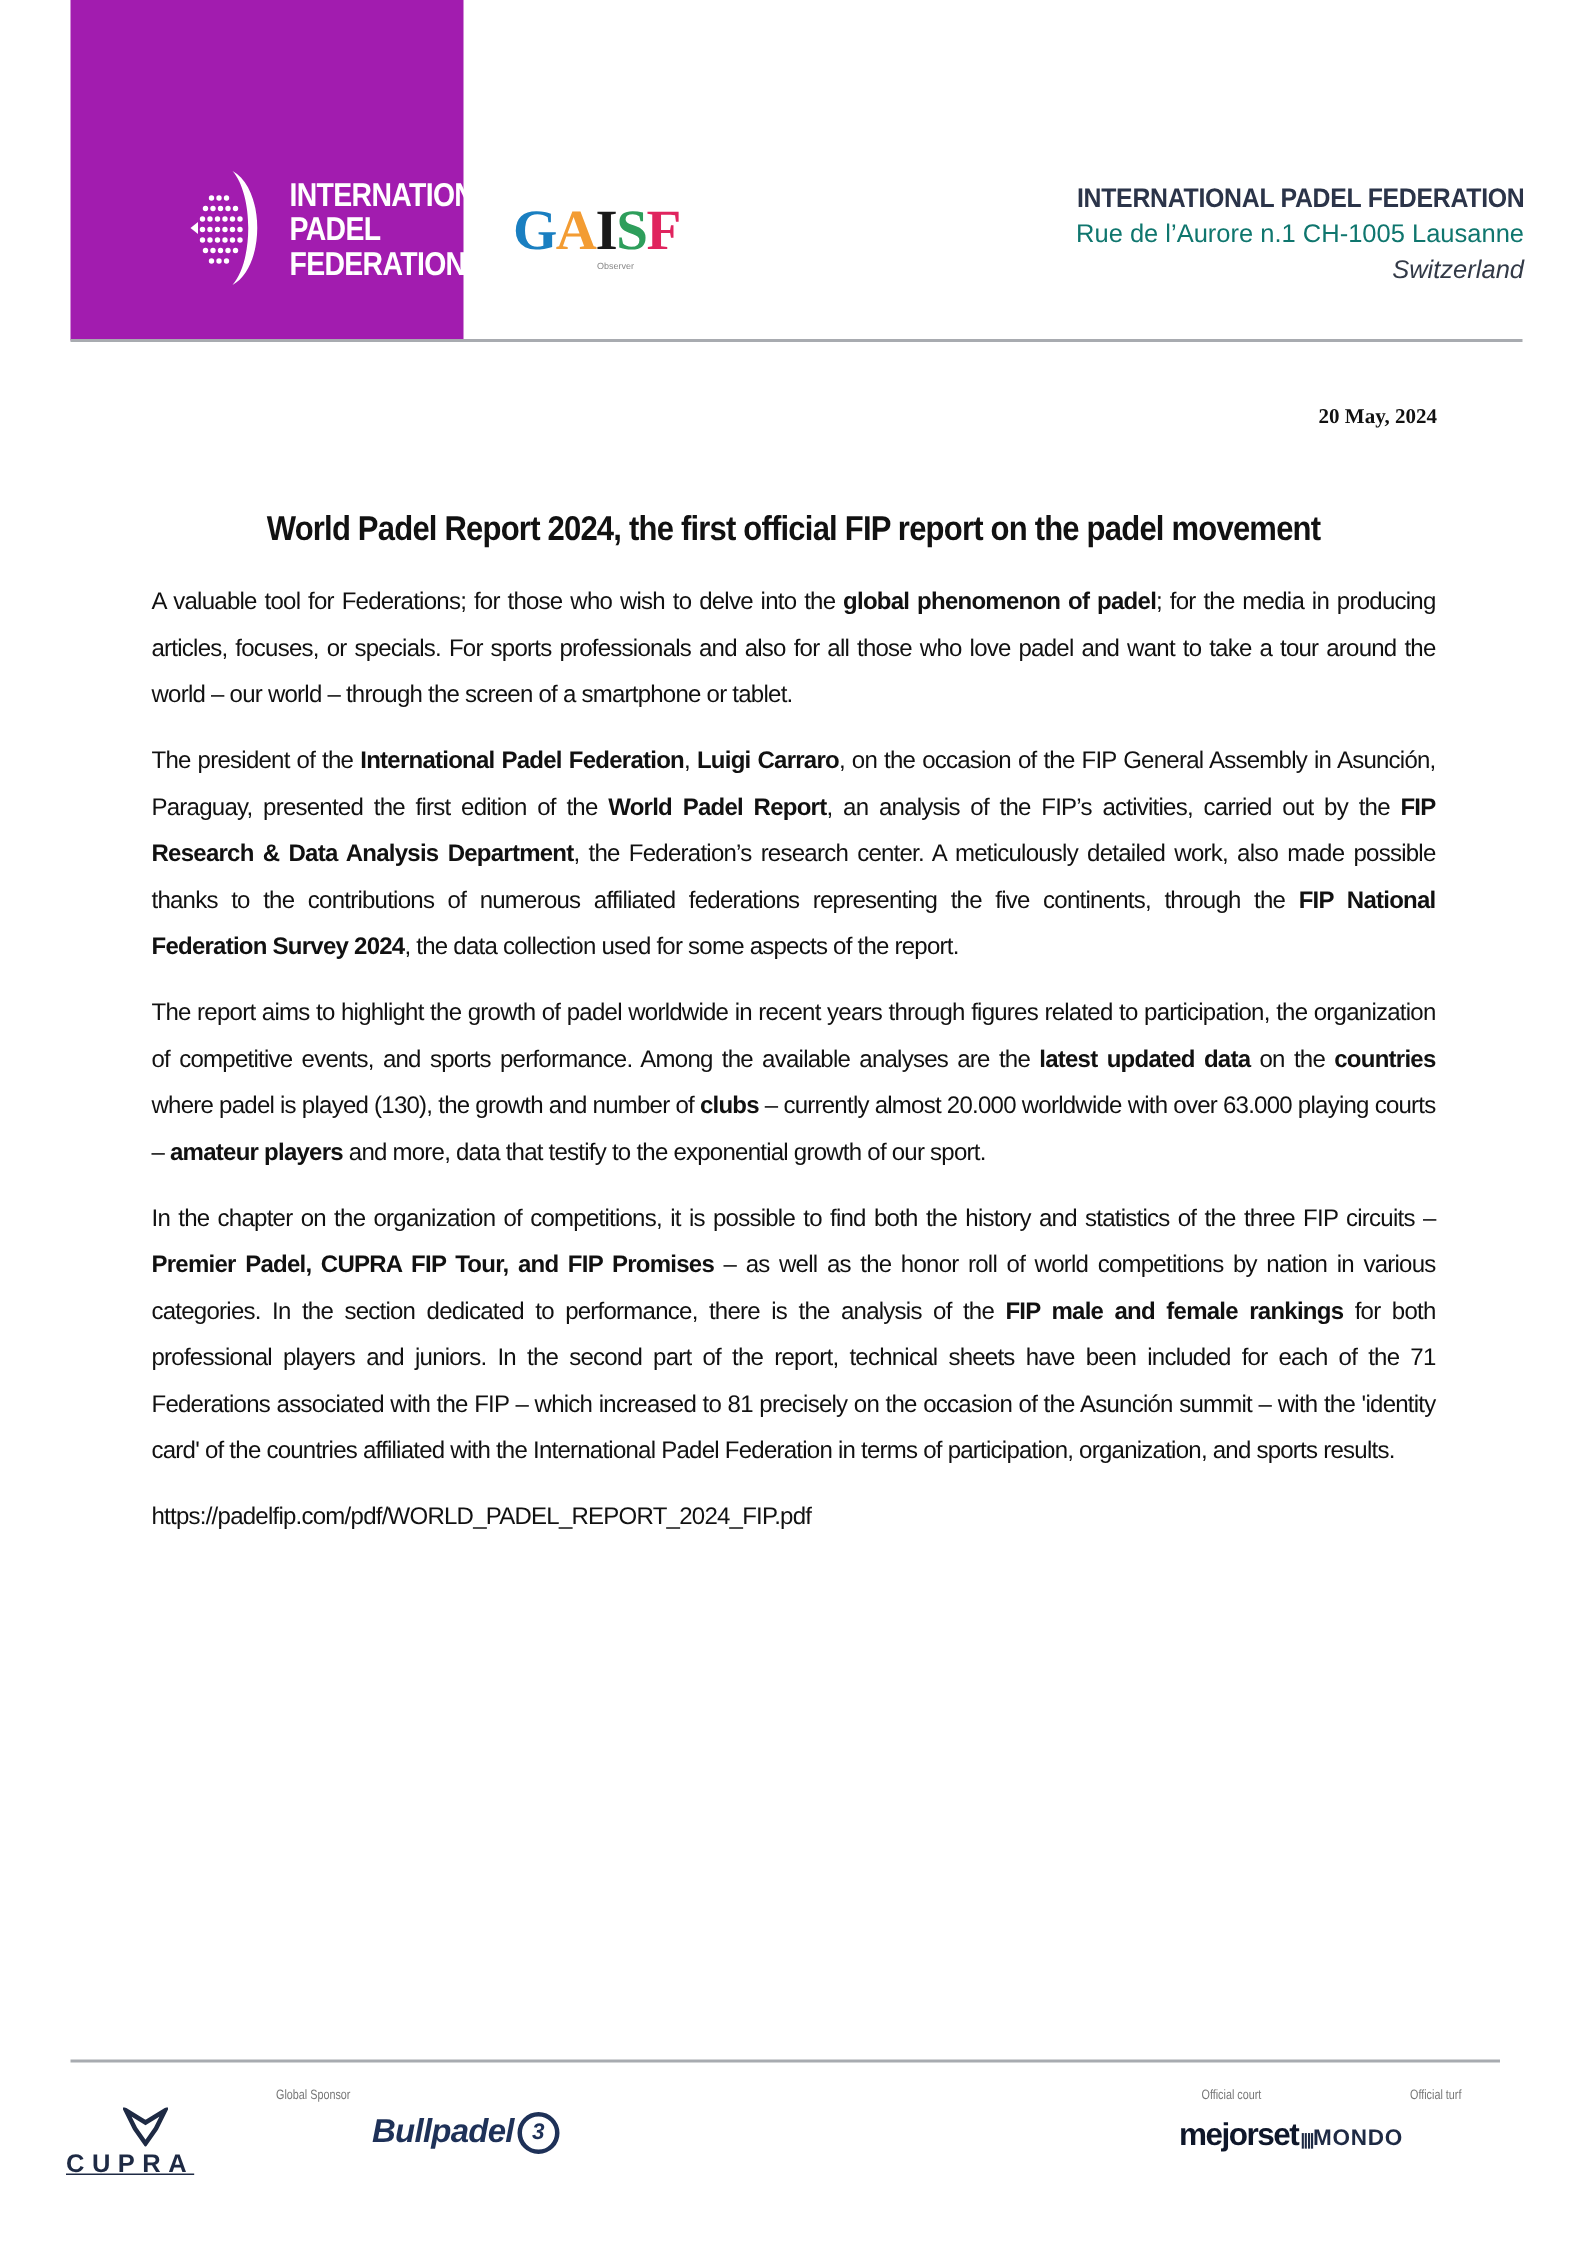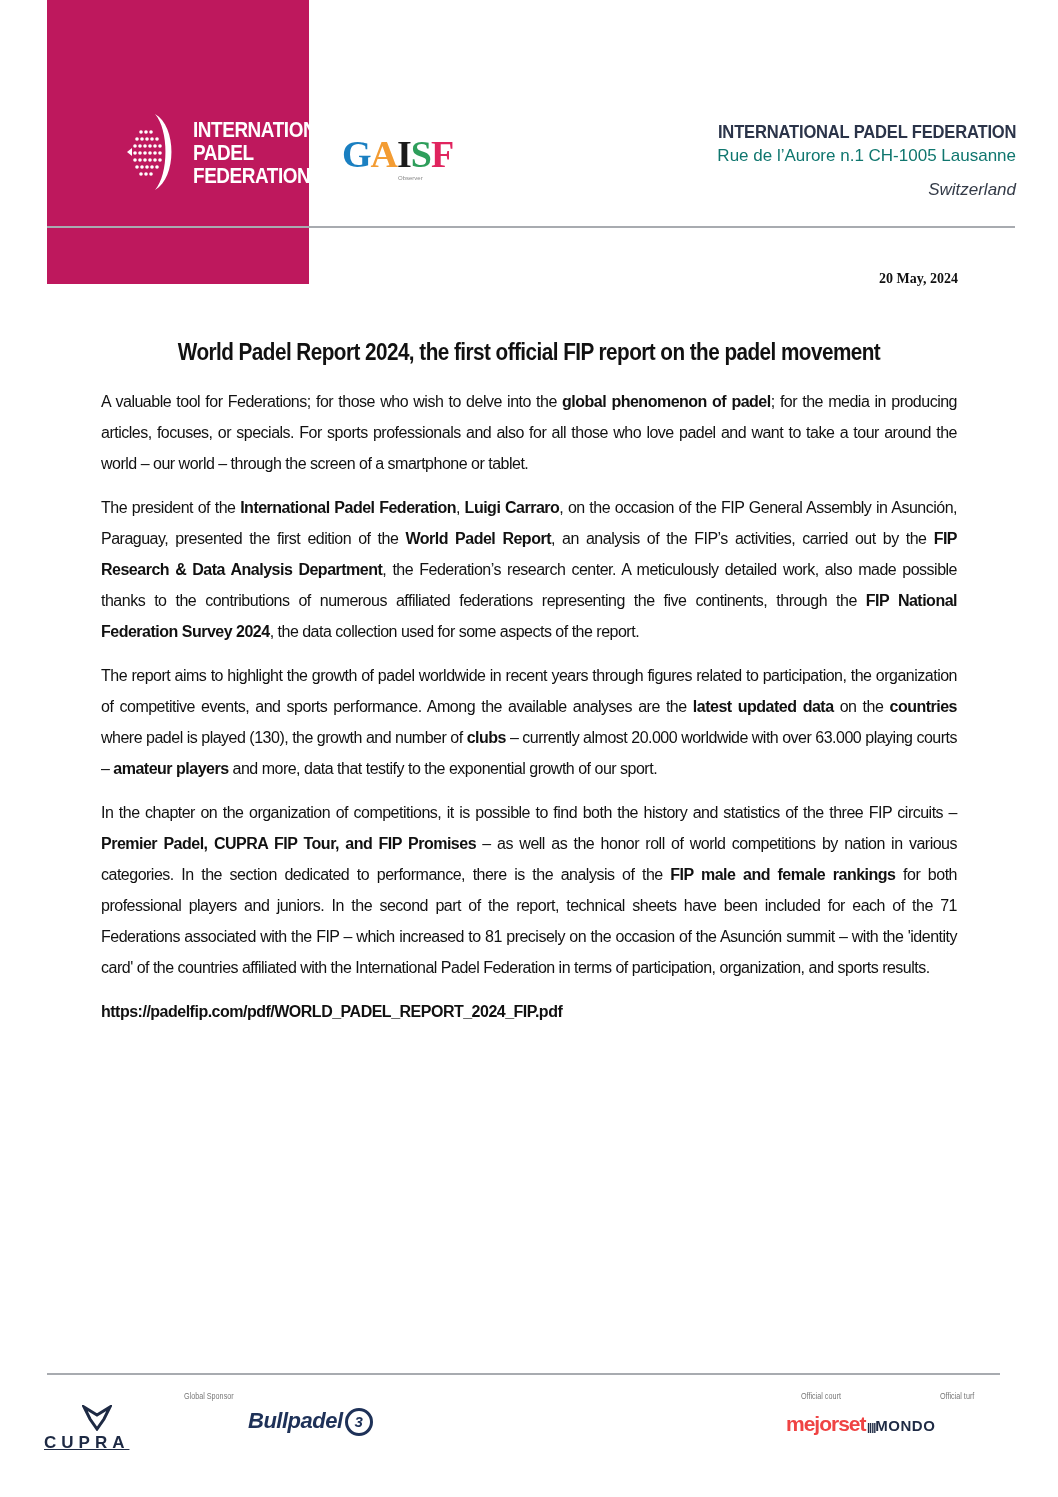--- a/index.html
+++ b/index.html
@@ -1,49 +1,49 @@
 <!DOCTYPE html>
 <html><head>
 <meta charset="utf-8">
 <style>
   html, body { margin:0; padding:0; background:#ffffff; }
   body { width:1058px; height:1497px; position:relative; overflow:hidden; font-family:"Liberation Sans", sans-serif; color:#111; }
 
-  .brand-panel { position:absolute; left:47px; top:0; width:262px; height:284px; background:#be185d; }
+  .brand-panel { position:absolute; left:47px; top:0; width:262px; height:227px; background:#a21caf; }
   .fip-logo { position:absolute; left:78px; top:112px; width:210px; height:80px; }
   .fip-mark { position:absolute; left:0; top:0; width:52px; height:80px; }
   .fip-text { position:absolute; left:68px; top:6px; color:#fff; font-family:"Liberation Sans", sans-serif; font-weight:700; font-size:22px; line-height:23px; letter-spacing:-0.5px; transform:scaleX(0.86); transform-origin:left top; white-space:nowrap; }
 
   .gaisf { position:absolute; left:342px; top:135px; width:130px; height:50px; }
   .gaisf-letters { font-family:Liberation Serif, serif; font-weight:900; font-size:38px; letter-spacing:-1px; line-height:38px; white-space:nowrap; }
   .gaisf-letters span { font-weight:700; }
   .gaisf-sub { font-size:6px; color:#888; position:absolute; left:56px; top:40px; }
 
   .org-block { position:absolute; right:42px; top:122px; text-align:right; color:#2c3445; }
   .org-name { font-weight:700; font-size:18px; letter-spacing:-0.2px; color:#2b3449; transform:scaleX(0.92); transform-origin:right; }
   .org-addr { font-size:17px; margin-top:3px; color:#0f766e; }
-  .org-country { font-size:17px; font-style:italic; margin-top:14px; color:#333a47; }
+  .org-country { font-size:17px; font-style:italic; margin-top:4px; color:#333a47; }
 
   .header-rule { position:absolute; left:47px; top:226px; width:968px; height:2px; background:#a8abb0; }
 
   .date { position:absolute; right:100px; top:271px; font-family:"Liberation Serif", serif; font-weight:700; font-size:14px; color:#111; }
 
   .title { position:absolute; left:0; width:1058px; top:339px; text-align:center; font-weight:700; font-size:23px; letter-spacing:-0.6px; transform:scaleX(0.9); transform-origin:center; color:#111; }
 
   .body { position:absolute; left:101px; width:856px; top:386px; font-size:16px; line-height:31px; letter-spacing:-0.5px; color:#111; }
   .body p { margin:0 0 13px 0; text-align:justify; }
   .body b { font-weight:700; }
-  .body .link { margin-top:0; text-align:left;font-weight:bold; }
+  .body .link { margin-top:0; text-align:left; }
 
   .footer-rule { position:absolute; left:47px; top:1373px; width:953px; height:2px; background:#a8abb0; }
   .sponsor-label { position:absolute; font-size:9px; color:#777; transform:scaleX(0.8); transform-origin:left; white-space:nowrap; }
   .cupra { position:absolute; left:44px; top:1405px; width:110px; height:50px; }
   .cupra-word { position:absolute; left:0; top:28px; font-size:17px; font-weight:700; color:#1e2a44; letter-spacing:5px;text-decoration:underline; }
   .bullpadel { position:absolute; left:248px; top:1408px; font-size:22px; font-weight:900; font-style:italic; color:#1e3158; letter-spacing:-0.5px; }
-  .mejorset { position:absolute; left:786px; top:1412px; font-size:21px; font-weight:700; color:#ef4444; letter-spacing:-1px; }
+  .mejorset { position:absolute; left:786px; top:1412px; font-size:21px; font-weight:700; color:#0f172a; letter-spacing:-1px; }
   .mondo { position:absolute; left:867px; top:1417px; font-size:15px; font-weight:700; color:#1e2a44; letter-spacing:0.5px; }
 </style>
 </head>
 <body>
 
 <div class="brand-panel">
   <div class="fip-logo">
     <svg class="fip-mark" viewBox="0 0 52 80">
       <path d="M30 2 C52 14 52 66 30 78 C44 62 44 18 30 2 Z" fill="#fff"></path>
       <g fill="#fff">

